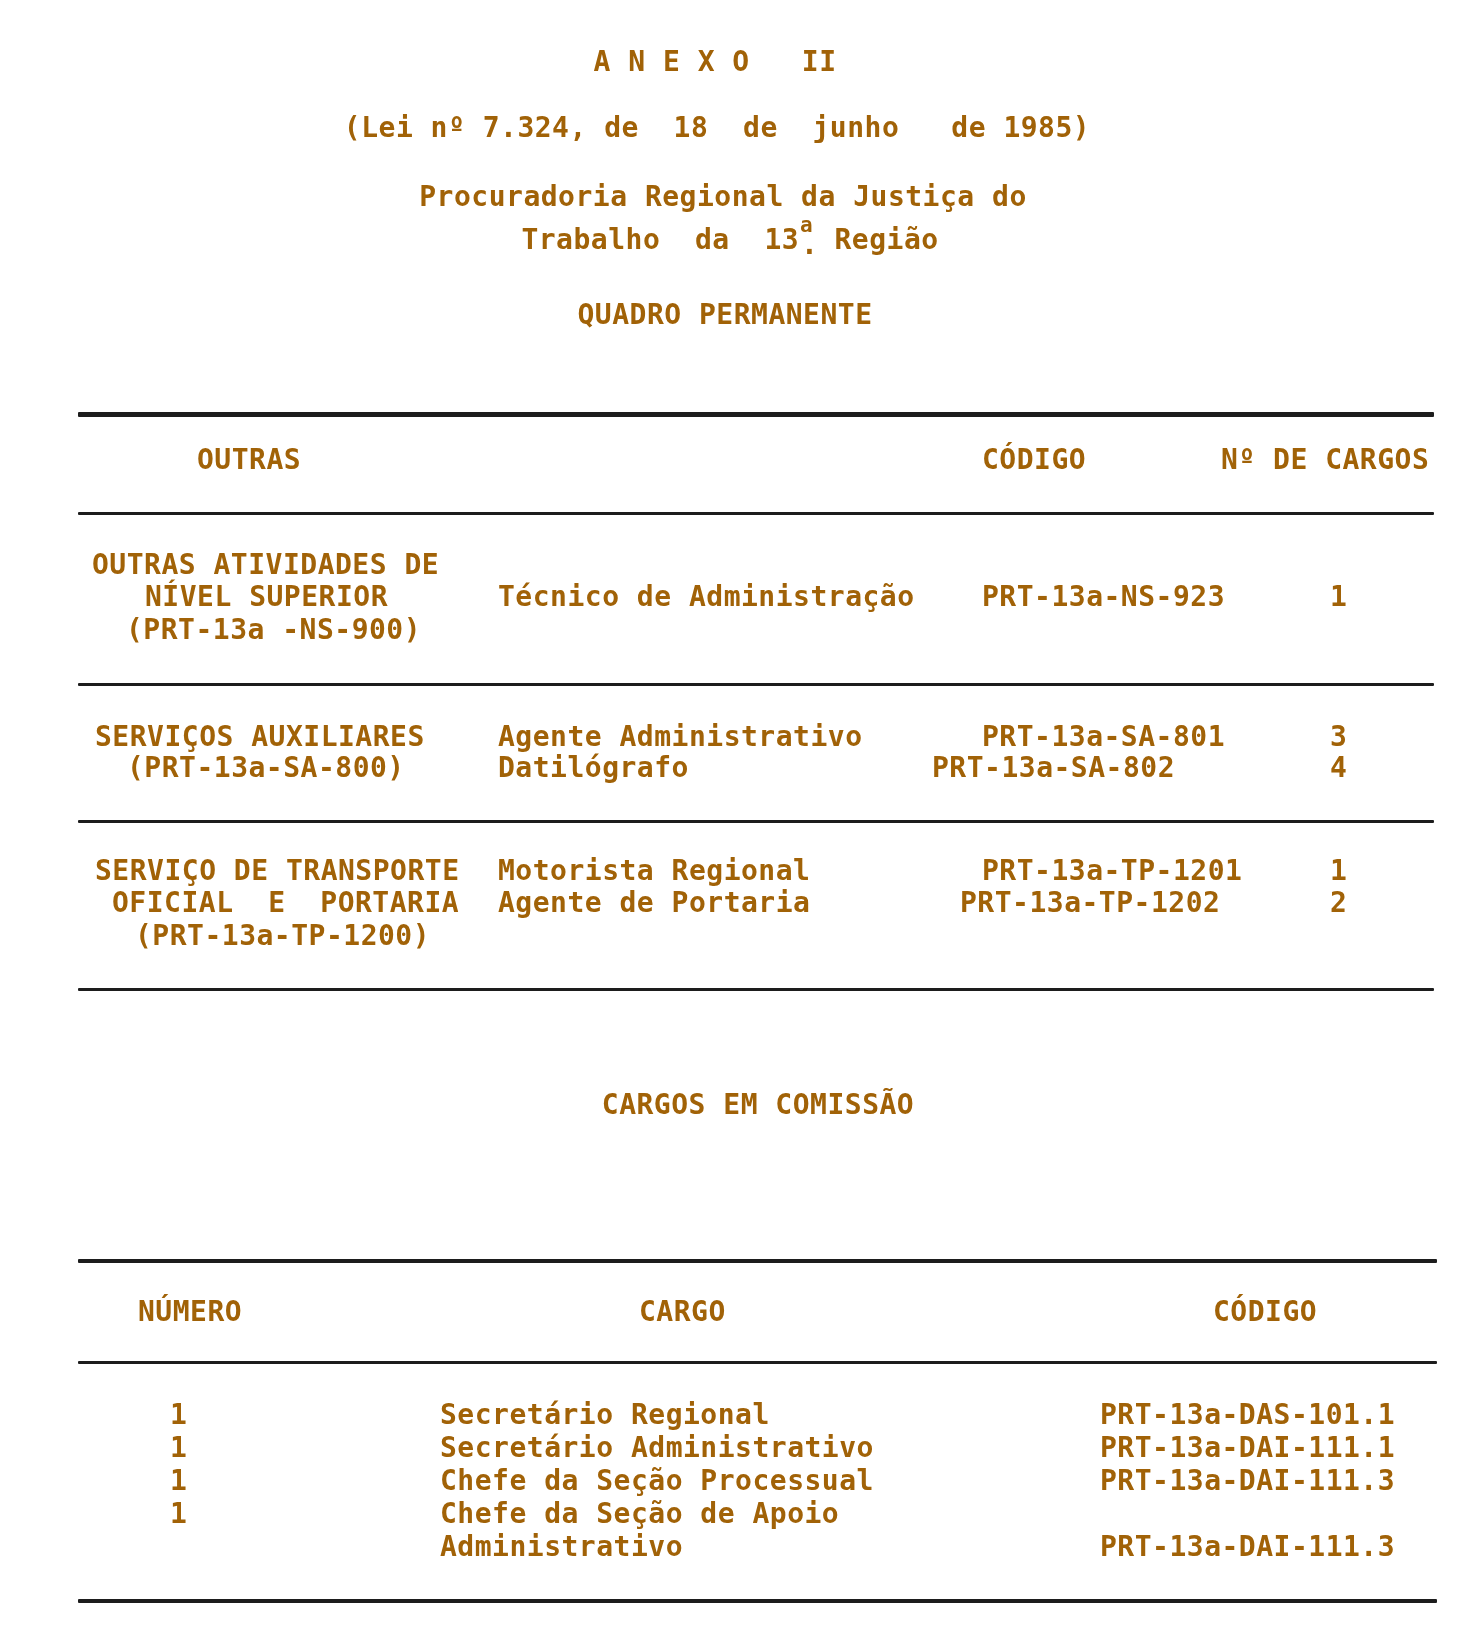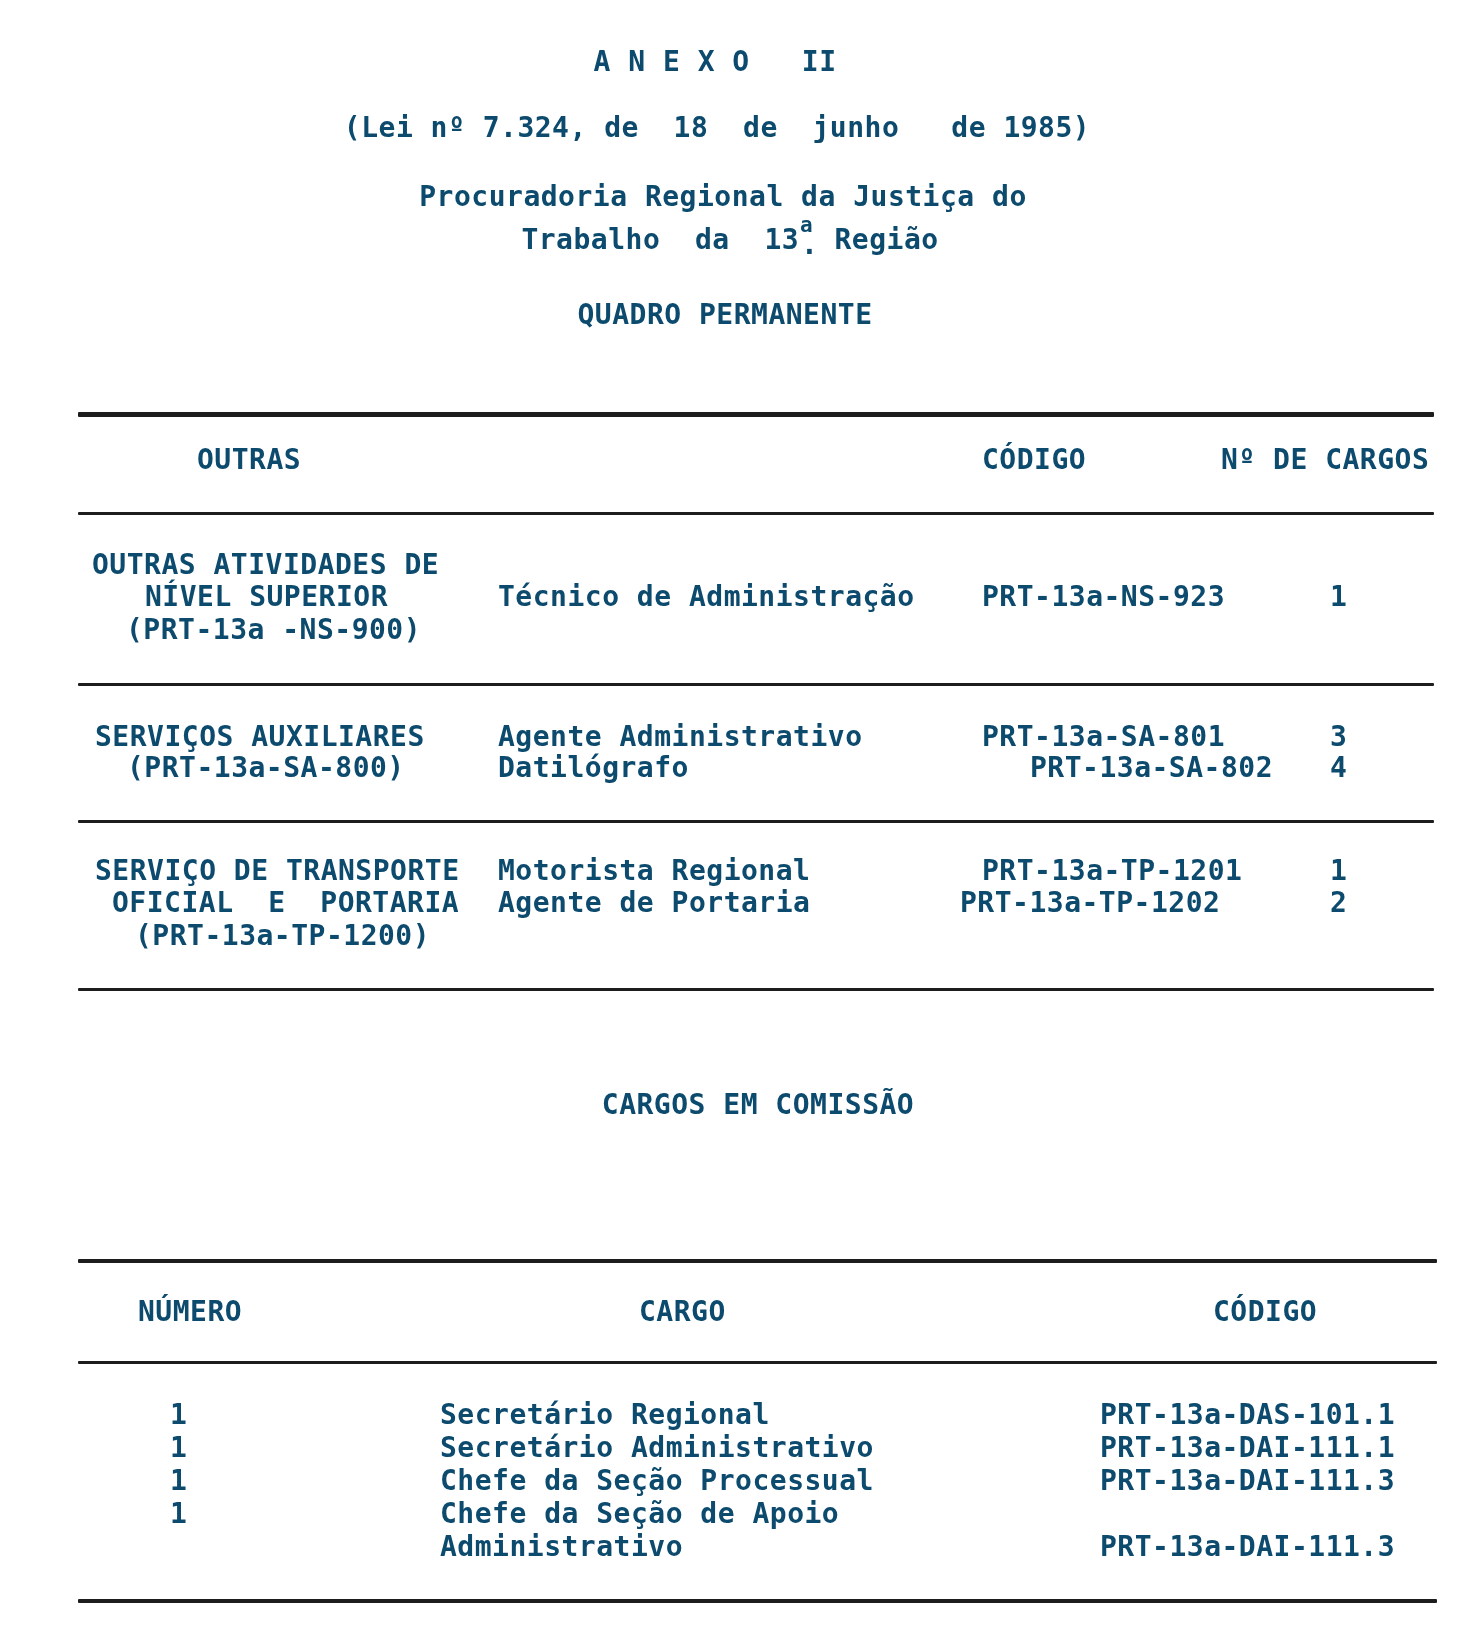--- a/index.html
+++ b/index.html
@@ -4,21 +4,21 @@
 <title>ANEXO II</title>
 <style>
   html, body { margin: 0; padding: 0; background: #e8e8e8; }
   .page {
     position: relative;
     width: 1480px;
     height: 1634px;
     background: #ffffff;
     font-family: "DejaVu Sans Mono", "Liberation Mono", monospace;
     font-weight: 700;
-    color: #0c4a6e;
+    color: #a16207;
     overflow: hidden;
     margin: 0 auto;
   }
   .txt {
     position: absolute;
     font-size: 28px;
     line-height: 28px;
     white-space: pre;
     letter-spacing: 0.5px;
   }
@@ -69,21 +69,21 @@
   <div class="txt" style="left:982px; top:583px;">PRT-13a-NS-923</div>
   <div class="txt" style="left:1330px; top:583px;">1</div>
 
   <div class="hline" style="left:78px; top:683px; width:1356px; height:3px;"></div>
 
   <div class="txt" style="left:95px;  top:723px;">SERVIÇOS AUXILIARES</div>
   <div class="txt" style="left:127px; top:754px;">(PRT-13a-SA-800)</div>
   <div class="txt" style="left:498px; top:723px;">Agente Administrativo</div>
   <div class="txt" style="left:498px; top:754px;">Datilógrafo</div>
   <div class="txt" style="left:982px; top:723px;">PRT-13a-SA-801</div>
-  <div class="txt" style="left:1030px; top:754px;">PRT-13a-SA-802</div>
+  <div class="txt" style="left:932px; top:754px;">PRT-13a-SA-802</div>
   <div class="txt" style="left:1330px; top:723px;">3</div>
   <div class="txt" style="left:1330px; top:754px;">4</div>
 
   <div class="hline" style="left:78px; top:820px; width:1356px; height:3px;"></div>
 
   <div class="txt" style="left:95px;  top:857px;">SERVIÇO DE TRANSPORTE</div>
   <div class="txt" style="left:112px; top:889px;">OFICIAL  E  PORTARIA</div>
   <div class="txt" style="left:135px; top:922px;">(PRT-13a-TP-1200)</div>
   <div class="txt" style="left:498px; top:857px;">Motorista Regional</div>
   <div class="txt" style="left:498px; top:889px;">Agente de Portaria</div>

